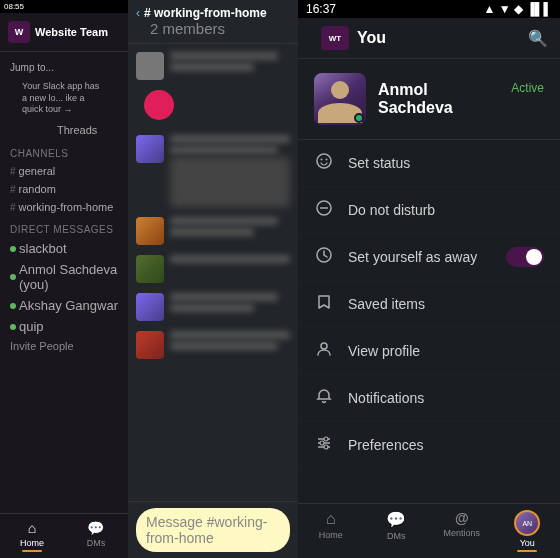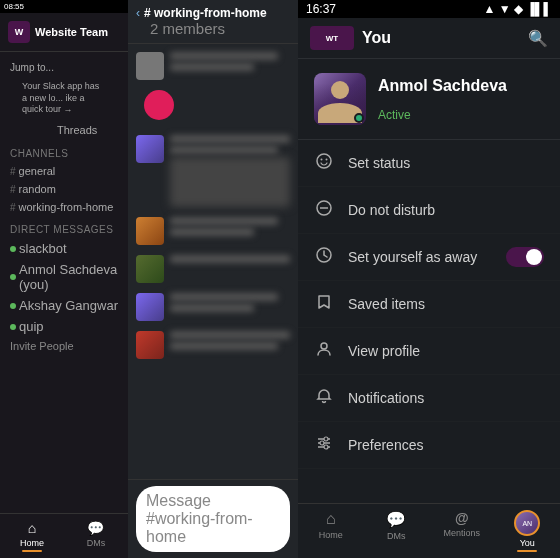--- a/index.html
+++ b/index.html
@@ -266,24 +266,24 @@
       border-radius: 4px;
       filter: blur(4px);
     }
 
     .middle-input {
       padding: 6px 8px;
       border-top: 1px solid #333;
     }
 
     .middle-input-box {
-      background: #ffffff;
+      background: #fef9c3;
       border-radius: 20px;
       padding: 6px 10px;
-      font-size: 16px;
+      font-size: 14px;
       color: #888;
       display: flex;
       align-items: flex-end;
     }
 
     
     .right-panel {
       flex: 1;
       background: #1a1d21;
       display: flex;
@@ -308,30 +308,31 @@
       border-bottom: 1px solid #2c2f33;
     }
 
     .right-header-left {
       display: flex;
       align-items: center;
       gap: 8px;
     }
 
     .right-wt-badge {
-      width: 44px;
+      width: 28px;
       height: 24px;
       background: #4a154b;
       border-radius: 4px;
       display: flex;
       align-items: center;
       justify-content: center;
       color: white;
       font-size: 8px;
       font-weight: bold;
+      margin-left: 11px;
     }
 
     .right-header-title {
       font-size: 16px;
       font-weight: 600;
       color: #fff;
     }
 
     .right-search-icon {
       color: #888;
@@ -371,21 +372,21 @@
       right: 2px;
       width: 10px;
       height: 10px;
       background: #2bac76;
       border-radius: 50%;
       border: 2px solid #1a1d21;
     }
 
     .profile-info {
       display: flex;
-      flex-direction: column;
+      flex-direction: row;
       gap: 13px;
     }
 
     .profile-name {
       font-size: 16px;
       font-weight: 600;
       color: #fff;
     }
 
     .profile-status {

